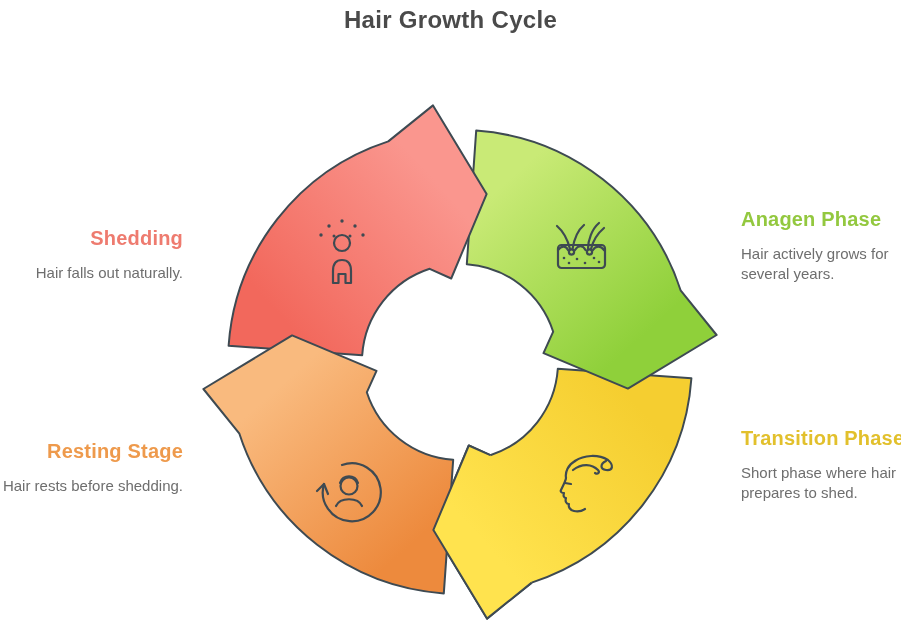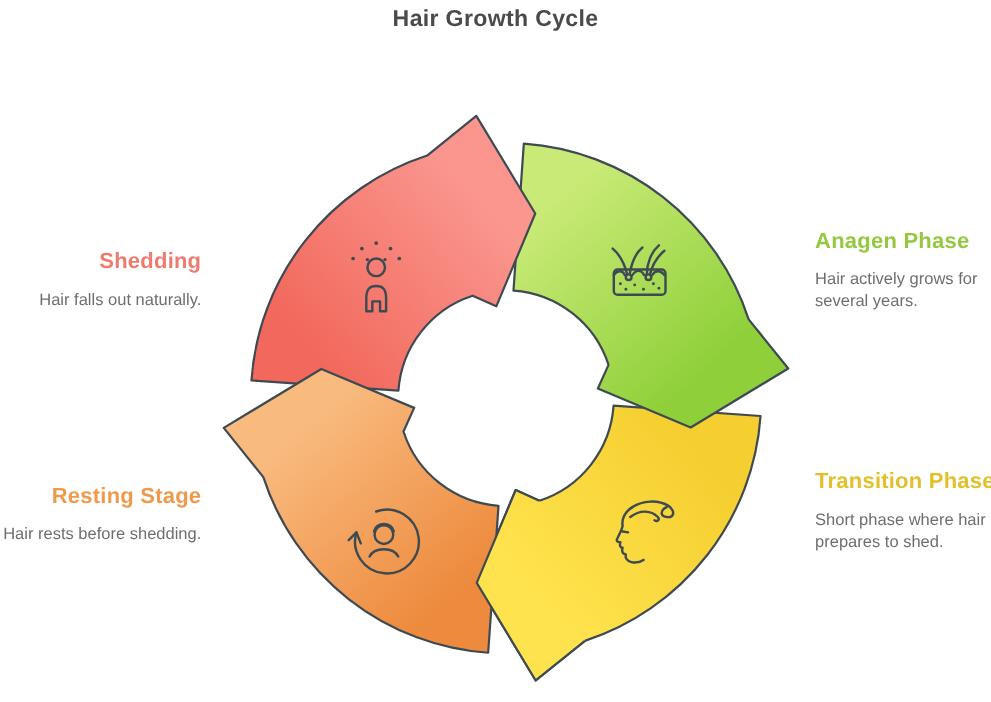--- a/index.html
+++ b/index.html
@@ -4,21 +4,21 @@
 <style>
   html,body{margin:0;padding:0;}
   body{
     width:901px;height:638px;position:relative;overflow:hidden;
     background:#ffffff;
     font-family:"Liberation Sans", sans-serif;
   }
   .stage{position:absolute;inset:0;}
   .title{
     position:absolute;top:6px;left:0;width:901px;margin:0;
-    text-align:center;font-size:21px;font-weight:700;letter-spacing:.3px;
+    text-align:center;font-size:24px;font-weight:700;letter-spacing:.3px;
     color:var(--title-color,#4A4A4A);
   }
   svg.cycle{position:absolute;left:0;top:0;}
   .arrow{stroke-width:2;stroke-linejoin:round;}
   .icons *{vector-effect:none;}
   .icons path,.icons circle,.icons rect{
     stroke:var(--icon-color,#3E4A52);stroke-width:2.2;fill:none;
     stroke-linecap:round;stroke-linejoin:round;
   }
   .icons .dot{fill:var(--icon-color,#3E4A52);stroke:none;}

